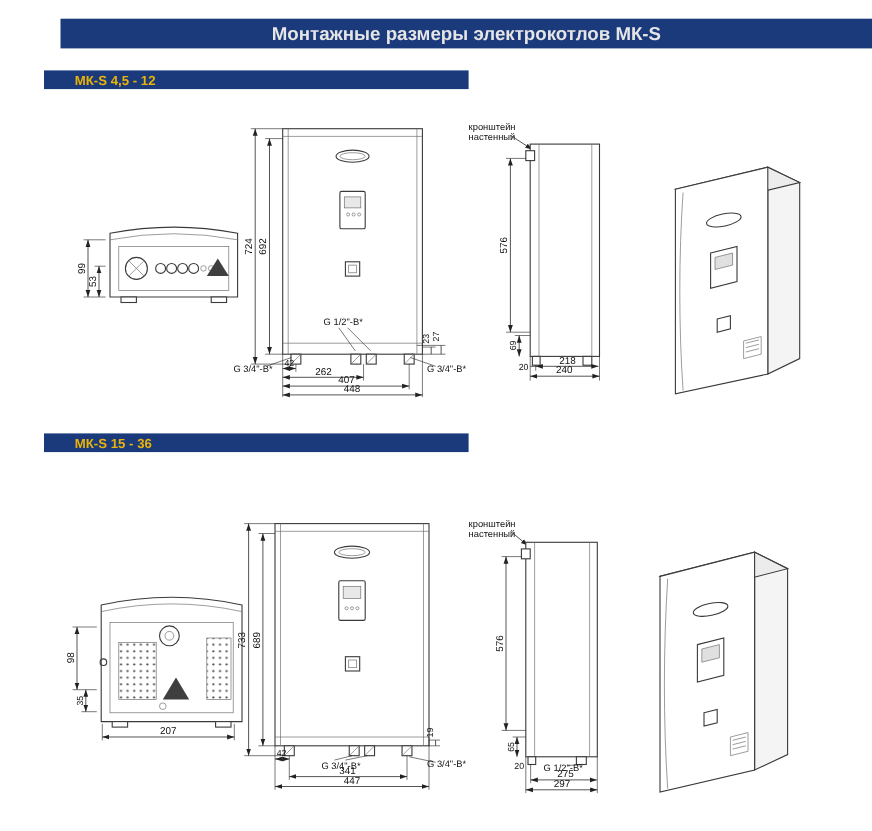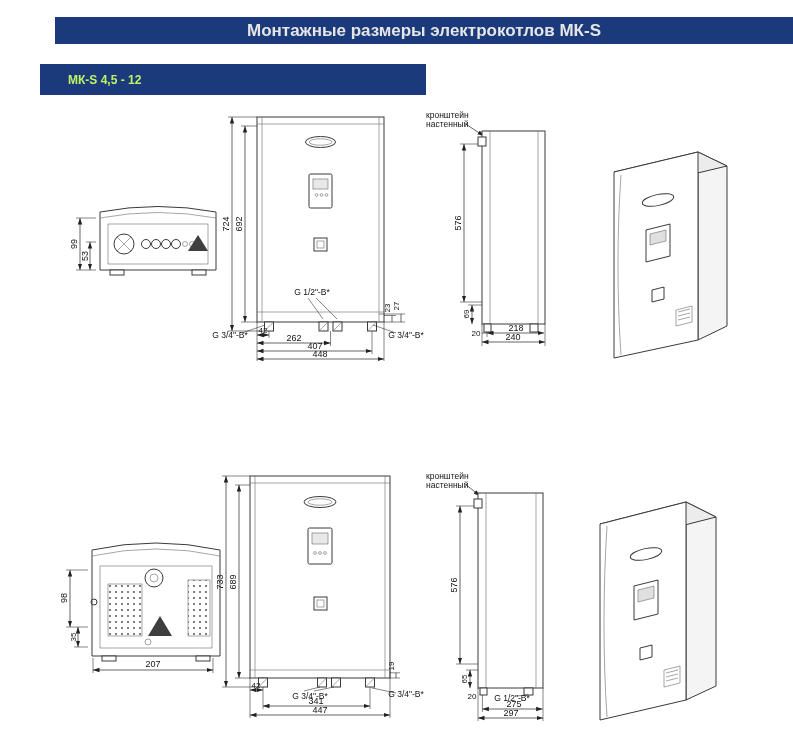--- a/index.html
+++ b/index.html
@@ -6,22 +6,22 @@
   .page {
     position:relative; width:793px; height:755px; background:#ffffff;
     font-family:"Liberation Sans", sans-serif; overflow:hidden;
   }
   .title-bar {
     position:absolute; left:55px; top:17px; width:738px; height:27px;
     background:#1a3a7c; color:#e5e5e5; display:flex; align-items:center; justify-content:center;
     font-size:17px; font-weight:bold;
   }
   .section-bar {
-    position:absolute; left:40px; width:386px; height:31px;
-    background:#1a3a7c; color:#bef264; display:flex; align-items:center;
+    position:absolute; left:40px; width:386px; height:17px;
+    background:#1a3a7c; color:#eab308; display:flex; align-items:center;
     font-size:12px; font-weight:bold; padding-left:0;
   }
   .section-bar span { padding-left:28px; }
   #bar1 { top:64px; }
   #bar2 { top:394px; }
   svg { position:absolute; overflow:visible; }
   .ln   { stroke:#3a3a3a; stroke-width:1; fill:none; }
   .lnf  { stroke:#3a3a3a; stroke-width:1; fill:#ffffff; }
   .thin { stroke:#6a6a6a; stroke-width:0.6; fill:none; }
   .dim  { stroke:#222222; stroke-width:0.7; fill:none; }
@@ -34,20 +34,23 @@
 </head>
 <body>
 
 <div class="page">
 
   <div class="title-bar">Монтажные размеры электрокотлов МК-S</div>
 
   <div class="section-bar" id="bar1">
     <span>МК-S 4,5 - 12</span>
   </div>
+  <div class="section-bar" id="bar2">
+    <span>МК-S 15 - 36</span>
+  </div>
 
   <svg style="left:58px; top:188px;" width="178" height="112" viewBox="0 0 178 112">
     <defs>
       <marker id="mT1" markerUnits="userSpaceOnUse" markerWidth="7" markerHeight="6" refX="6.5" refY="3" orient="auto-start-reverse">
         <path d="M0,0.8 L6.5,3 L0,5.2 Z" fill="#222"></path>
       </marker>
     </defs>
     <g>
       <path class="lnf" d="M42,24 Q100,13 158,24 L158,82 L42,82 Z"></path>
       <path class="thin" d="M42,30 Q100,19 158,30"></path>

